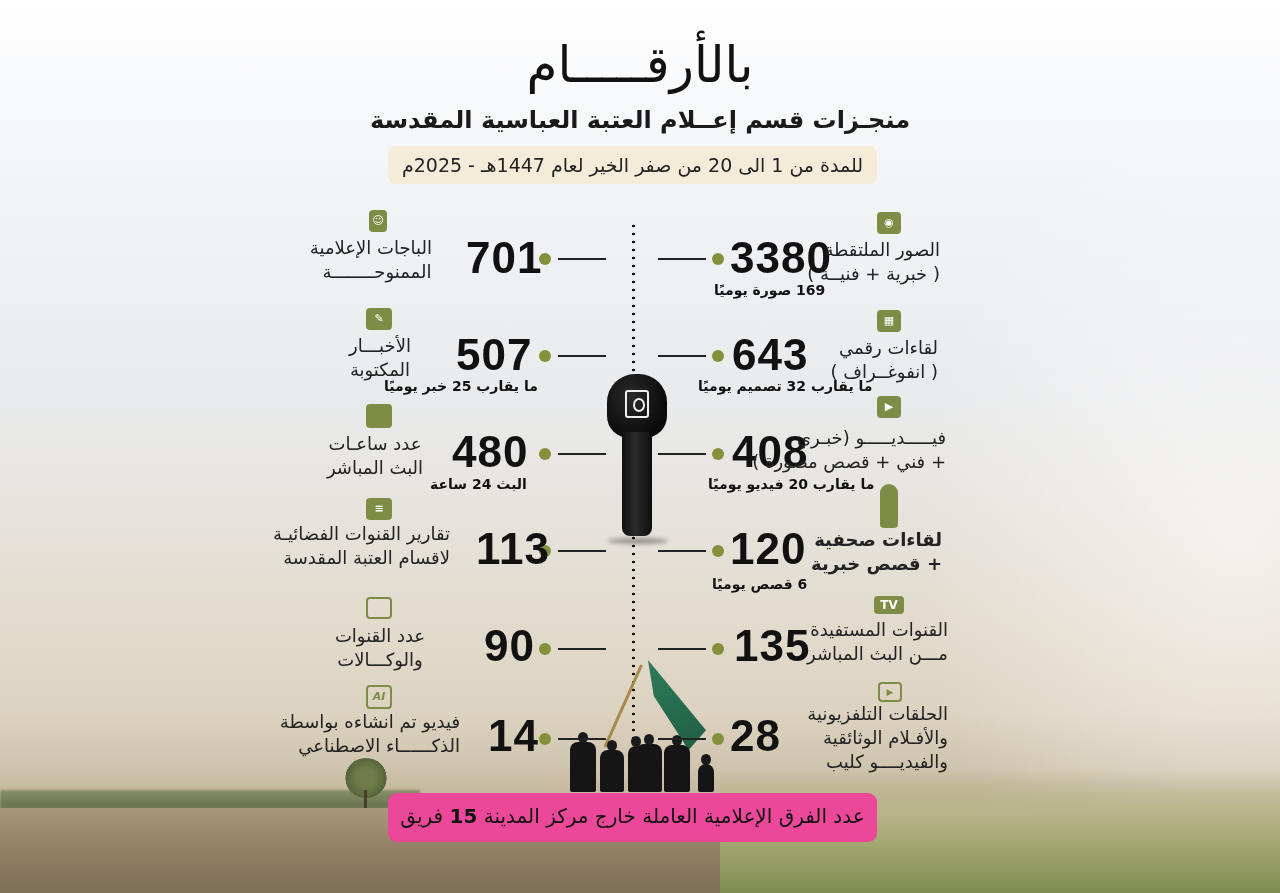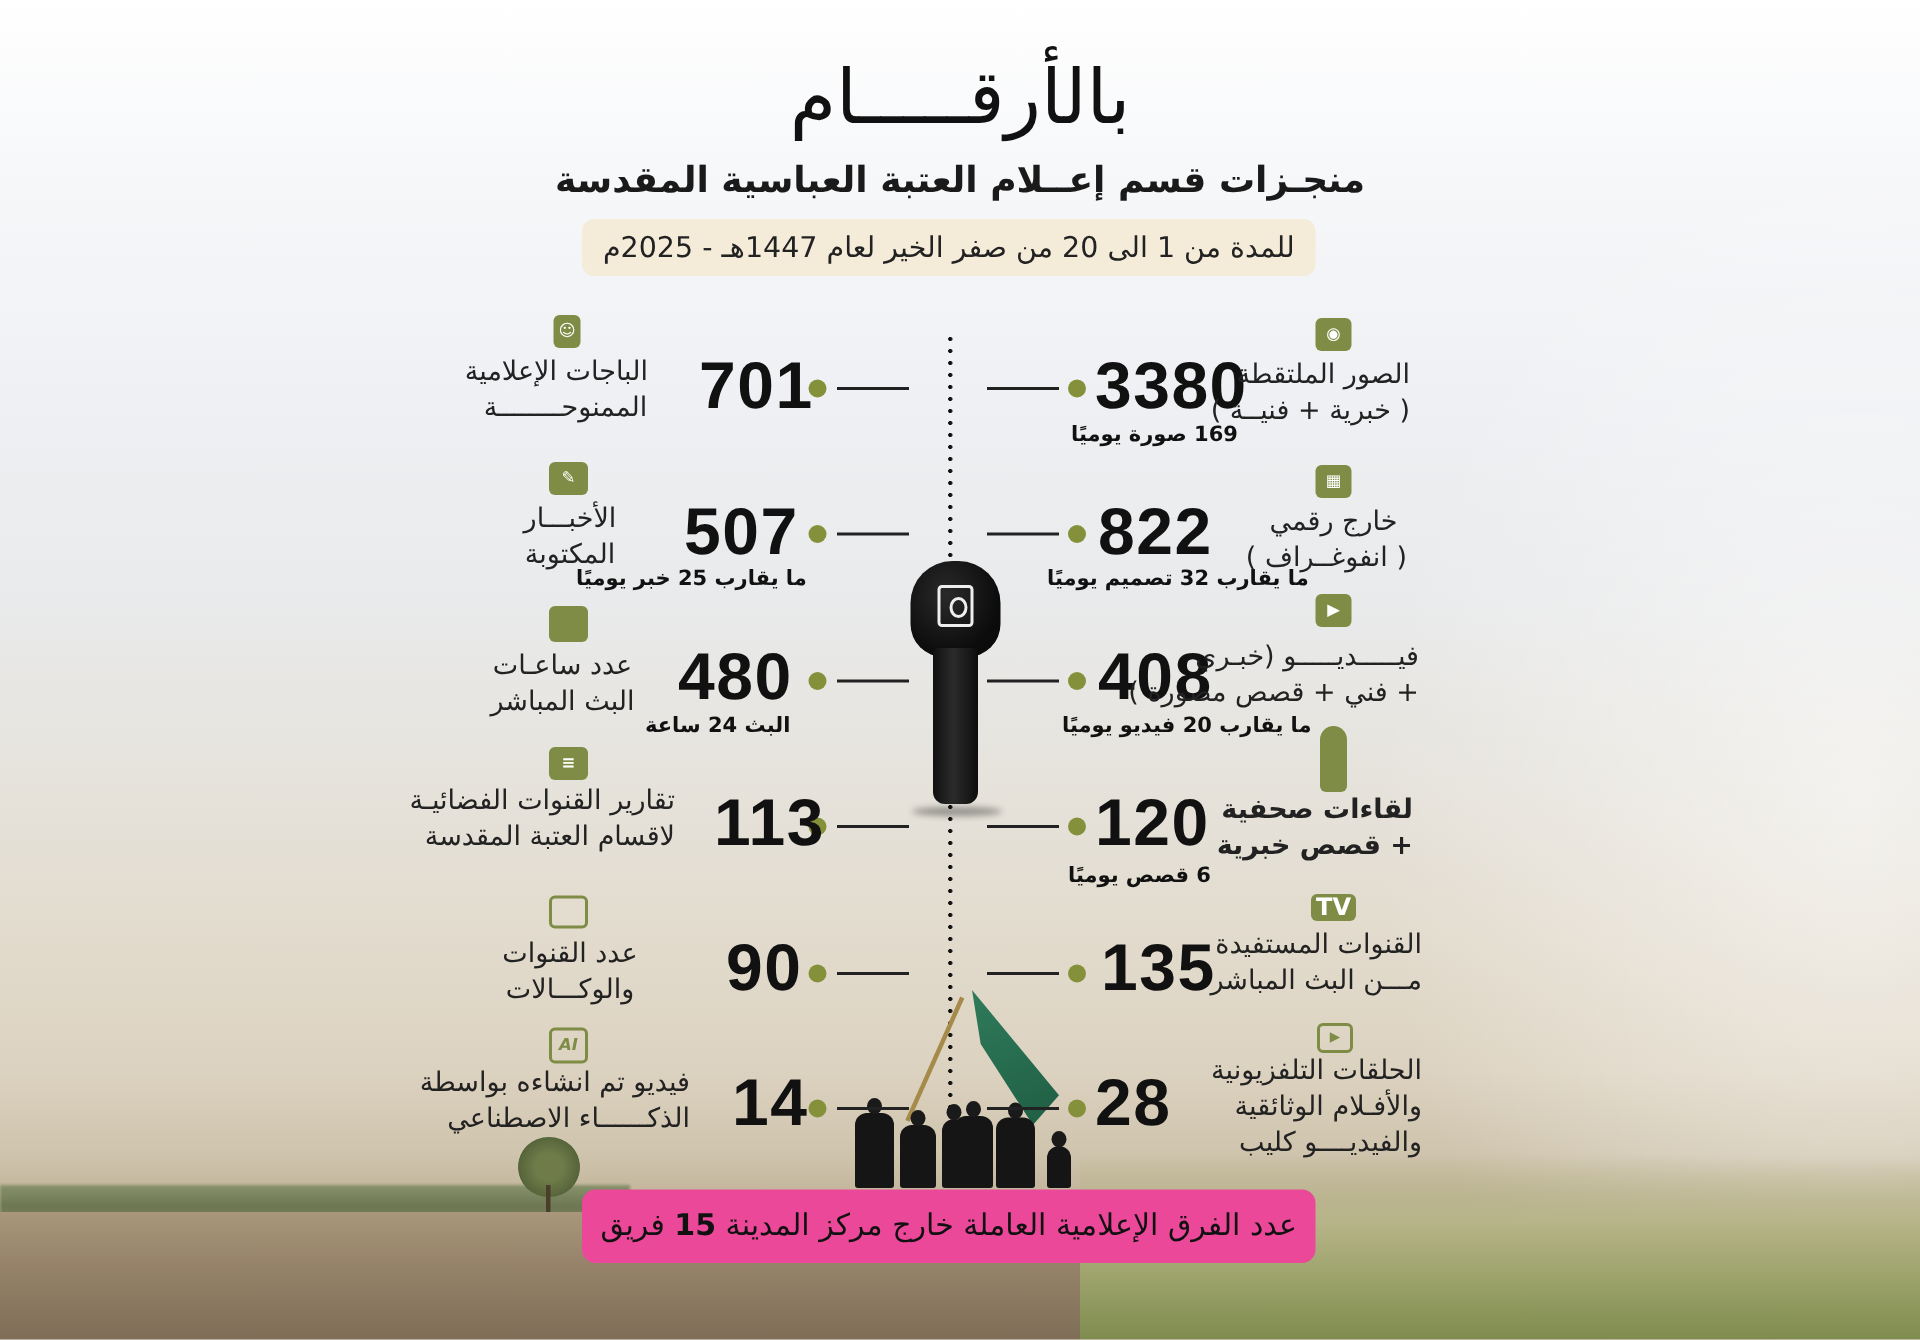--- a/index.html
+++ b/index.html
@@ -148,25 +148,25 @@
 <div class="num" style="left:730px;top:236px;">3380</div>
 <div class="note" style="left:714px;top:282px;">169 صورة يوميًا</div>
 <div class="icon" style="left:877px;top:212px;">◉</div>
 <div class="label" dir="rtl" style="left:842px;top:238px;width:98px;">
   <div>الصور الملتقطة</div>
     <div>( خبرية + فنيــة )</div>
 </div>
 
 <div class="line" style="left:658px;top:355px;"></div>
 <div class="dot" style="left:712px;top:350px;"></div>
-<div class="num" style="left:732px;top:333px;">822</div>
+<div class="num" style="left:732px;top:333px;">643</div>
 <div class="note" style="left:698px;top:378px;">ما يقارب 32 تصميم يوميًا</div>
 <div class="icon" style="left:877px;top:310px;">▦</div>
 <div class="label" dir="rtl" style="left:840px;top:336px;width:98px;">
-  <div>خارج رقمي</div>
+  <div>لقاءات رقمي</div>
     <div>( انفوغــراف )</div>
 </div>
 
 <div class="line" style="left:658px;top:453px;"></div>
 <div class="dot" style="left:712px;top:448px;"></div>
 <div class="num" style="left:732px;top:430px;">408</div>
 <div class="note" style="left:708px;top:476px;">ما يقارب 20 فيديو يوميًا</div>
 <div class="icon" style="left:877px;top:396px;">▶</div>
 <div class="label" dir="rtl" style="left:818px;top:426px;width:128px;">
   <div>فيـــــديـــــو (خبـري</div>
@@ -179,21 +179,21 @@
 <div class="note" style="left:712px;top:576px;">6 قصص يوميًا</div>
 <div class="icon" style="left:880px;top:484px;width:18px;height:44px;border-radius:9px 9px 4px 4px;"></div>
 <div class="label" dir="rtl" style="left:838px;top:528px;width:104px;font-weight:bold;">
   <div>لقاءات صحفية</div>
     <div>+ قصص خبرية</div>
 </div>
 
 <div class="line" style="left:658px;top:648px;"></div>
 <div class="dot" style="left:712px;top:643px;"></div>
 <div class="num" style="left:734px;top:624px;">135</div>
-<div class="icon" style="left:874px;top:596px;width:30px;height:18px;line-height:18px;font-size:16px;">TV</div>
+<div class="icon" style="left:874px;top:596px;width:30px;height:18px;line-height:18px;font-size:12px;">TV</div>
 <div class="label" dir="rtl" style="left:830px;top:618px;width:118px;">
   <div>القنوات المستفيدة</div>
     <div>مـــن البث المباشر</div>
 </div>
 
 <div class="line" style="left:658px;top:738px;"></div>
 <div class="dot" style="left:712px;top:733px;"></div>
 <div class="num" style="left:730px;top:714px;">28</div>
 <div class="icon outline" style="left:878px;top:682px;width:24px;height:20px;line-height:16px;font-size:9px;">▶</div>
 <div class="label" dir="rtl" style="left:830px;top:702px;width:118px;">

